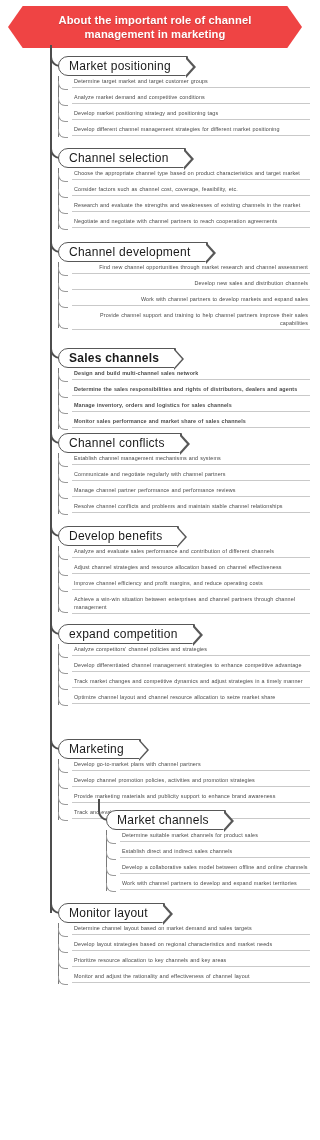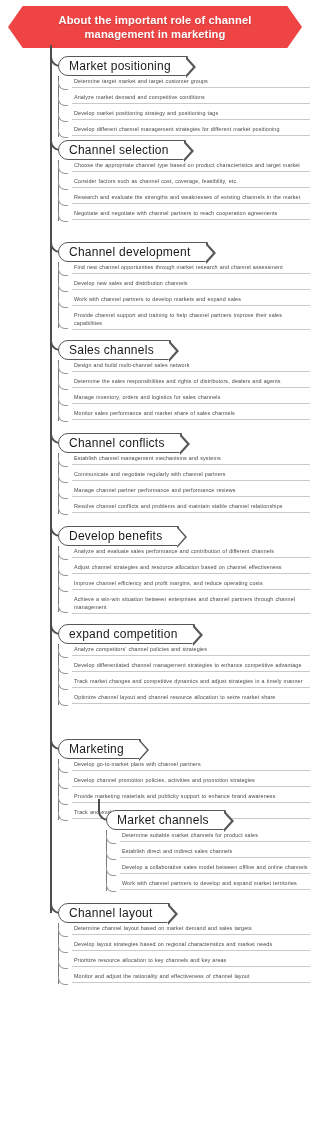--- a/index.html
+++ b/index.html
@@ -148,21 +148,21 @@
           <div class="leaf">
             <span class="leaf-elbow"></span>
             <span class="leaf-text">Develop market positioning strategy and positioning tags</span>
           </div>
           <div class="leaf">
             <span class="leaf-elbow"></span>
             <span class="leaf-text">Develop different channel management strategies for different market positioning</span>
           </div>
         </div>
       </div>
-      <div class="topic" style="top: 140px;">
+      <div class="topic" style="top: 148px;">
         <div class="topic-head">
           <span class="elbow"></span>
           <div class="node">
             <div class="node-shape">
               <span class="node-label">Channel selection</span>
             </div>
           </div>
         </div>
         <div class="leaves">
           <span class="sub-spine" style="height: 61px;"></span>
@@ -177,21 +177,21 @@
           <div class="leaf">
             <span class="leaf-elbow"></span>
             <span class="leaf-text">Research and evaluate the strengths and weaknesses of existing channels in the market</span>
           </div>
           <div class="leaf">
             <span class="leaf-elbow"></span>
             <span class="leaf-text">Negotiate and negotiate with channel partners to reach cooperation agreements</span>
           </div>
         </div>
       </div>
-      <div class="topic" style="top: 242px;">
+      <div class="topic" style="top: 242px; text-align: right;">
         <div class="topic-head">
           <span class="elbow"></span>
           <div class="node">
             <div class="node-shape">
               <span class="node-label">Channel development</span>
             </div>
           </div>
         </div>
         <div class="leaves">
           <span class="sub-spine" style="height: 66px;"></span>
@@ -206,21 +206,21 @@
           <div class="leaf">
             <span class="leaf-elbow"></span>
             <span class="leaf-text">Work with channel partners to develop markets and expand sales</span>
           </div>
           <div class="leaf">
             <span class="leaf-elbow"></span>
             <span class="leaf-text">Provide channel support and training to help channel partners improve their sales capabilities</span>
           </div>
         </div>
       </div>
-      <div class="topic" style="top: 340px;">
+      <div class="topic" style="top: 348px; font-weight: bold;">
         <div class="topic-head">
           <span class="elbow"></span>
           <div class="node">
             <div class="node-shape">
               <span class="node-label">Sales channels</span>
             </div>
           </div>
         </div>
         <div class="leaves">
           <span class="sub-spine" style="height: 61px;"></span>
@@ -385,21 +385,21 @@
             <span class="leaf-elbow"></span>
             <span class="leaf-text">Work with channel partners to develop and expand market territories</span>
           </div>
         </div>
       </div>
       <div class="topic" style="top: 903px;">
         <div class="topic-head">
           <span class="elbow"></span>
           <div class="node">
             <div class="node-shape">
-              <span class="node-label">Channel layout</span>
+              <span class="node-label">Monitor layout</span>
             </div>
           </div>
         </div>
         <div class="leaves">
           <span class="sub-spine" style="height: 61px;"></span>
           <div class="leaf">
             <span class="leaf-elbow"></span>
             <span class="leaf-text">Determine channel layout based on market demand and sales targets</span>
           </div>
           <div class="leaf">

